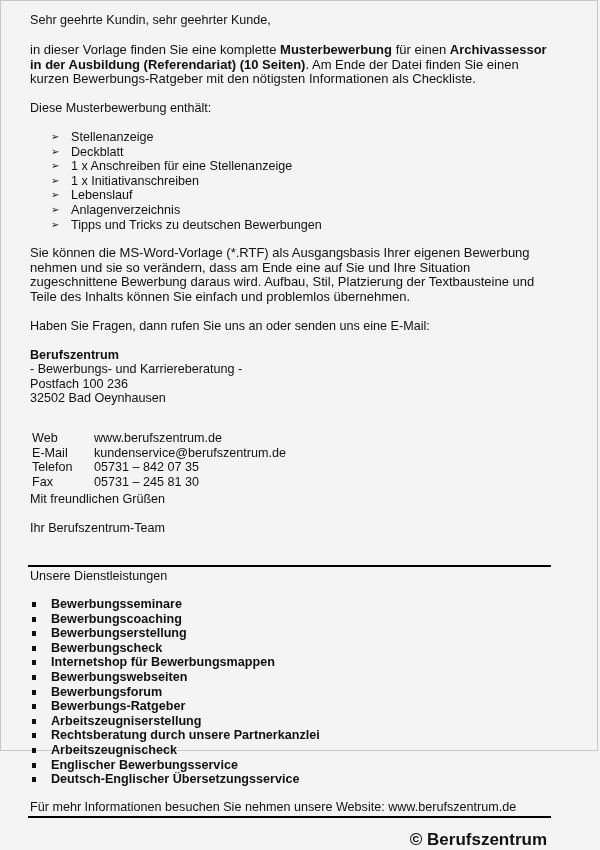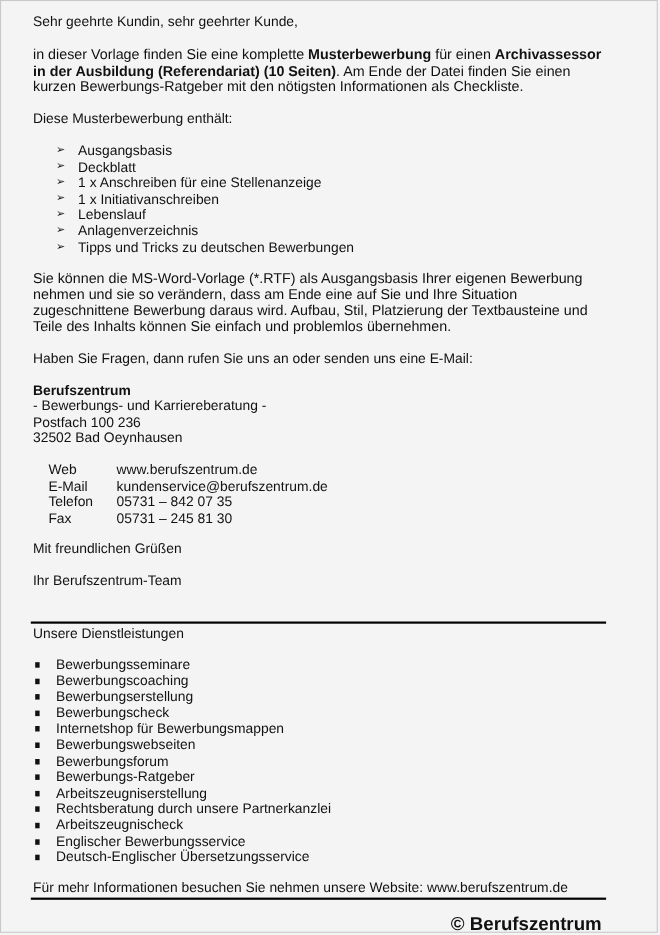--- a/index.html
+++ b/index.html
@@ -4,52 +4,52 @@
 <style>
   html, body { margin: 0; padding: 0; }
   body {
     width: 600px; height: 850px; overflow: hidden;
     background: #f4f4f4;
     font-family: "Liberation Sans", sans-serif;
     color: #111;
   }
   .page {
     position: relative;
-    width: 598px; height: 848px;
+    width: 598px; height: 751px;
     border: 1px solid #c8c8c8;
     background: #f4f4f4;
     box-sizing: border-box;
   }
   .txt { position: absolute; left: 29px; font-size: 12.6px; line-height: 14.6px; white-space: nowrap; }
   .para { position: absolute; left: 29px; width: 530px; font-size: 13px; line-height: 14.6px; }
   b { font-weight: bold; }
   .arrow-list { position: absolute; left: 50px; top: 129px; margin: 0; padding: 0; list-style: none; font-size: 12.6px; line-height: 14.6px; }
   .arrow-list li { position: relative; padding-left: 20px; white-space: nowrap; }
   .arrow-list .bullet { position: absolute; left: 0; top: 0; font-size: 10px; }
-  .contact-row { position: absolute; left: 43px; font-size: 12.6px; line-height: 14.6px; white-space: nowrap; }
+  .contact-row { position: absolute; left: 31px; font-size: 12.6px; line-height: 14.6px; white-space: nowrap; margin-top: 11px; }
   .contact-row .lbl { display: inline-block; width: 62px; }
   .rule { position: absolute; left: 27px; width: 523px; height: 2px; background: #000; }
   .sq-list { position: absolute; left: 29px; top: 596px; margin: 0; padding: 0; list-style: none; font-size: 12.6px; line-height: 14.6px; }
-  .sq-list li { position: relative; padding-left: 21px; white-space: nowrap; }
+  .sq-list li { position: relative; padding-left: 21px; white-space: nowrap; font-weight: bold; }
   .sq-list .sq { position: absolute; left: 2px; top: 5px; width: 4px; height: 5px; background: #111; }
   .copyright { position: absolute; right: 50px; top: 829px; font-size: 17px; font-weight: bold; white-space: nowrap; }
 </style>
 </head>
 <body>
 
 <div class="page">
 
   <div class="txt" style="top:12px">Sehr geehrte Kundin, sehr geehrter Kunde,</div>
 
   <div class="para" style="top:42px"><span>in dieser Vorlage finden Sie eine komplette </span><b>Musterbewerbung</b><span> für einen </span><b>Archivassessor in der Ausbildung (Referendariat) (10 Seiten)</b><span>. Am Ende der Datei finden Sie einen kurzen Bewerbungs-Ratgeber mit den nötigsten Informationen als Checkliste.</span></div>
 
   <div class="txt" style="top:100px">Diese Musterbewerbung enthält:</div>
 
   <ul class="arrow-list">
-    <li><span class="bullet">➢</span><span>Ausgangsbasis</span></li>
+    <li><span class="bullet">➢</span><span>Stellenanzeige</span></li>
     <li><span class="bullet">➢</span><span>Deckblatt</span></li>
     <li><span class="bullet">➢</span><span>1 x Anschreiben für eine Stellenanzeige</span></li>
     <li><span class="bullet">➢</span><span>1 x Initiativanschreiben</span></li>
     <li><span class="bullet">➢</span><span>Lebenslauf</span></li>
     <li><span class="bullet">➢</span><span>Anlagenverzeichnis</span></li>
     <li><span class="bullet">➢</span><span>Tipps und Tricks zu deutschen Bewerbungen</span></li>
   </ul>
 
   <div class="para" style="top:245px">Sie können die MS-Word-Vorlage (*.RTF) als Ausgangsbasis Ihrer eigenen Bewerbung nehmen und sie so verändern, dass am Ende eine auf Sie und Ihre Situation zugeschnittene Bewerbung daraus wird. Aufbau, Stil, Platzierung der Textbausteine und Teile des Inhalts können Sie einfach und problemlos übernehmen.</div>
 

